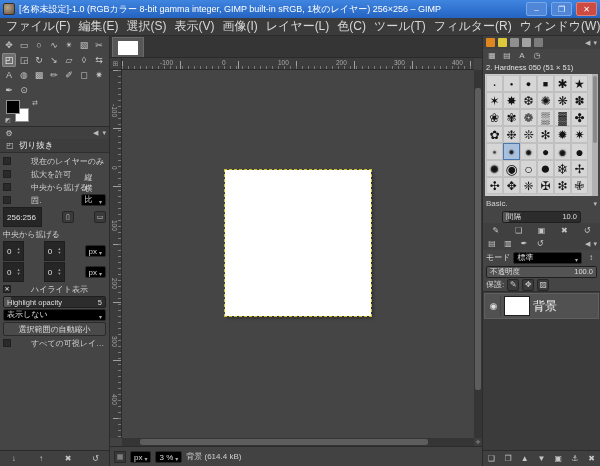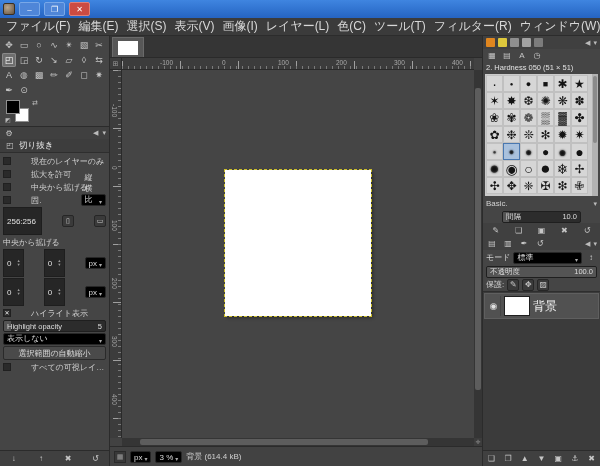--- a/index.html
+++ b/index.html
@@ -34,21 +34,21 @@
   .tool-options{flex:1;border-top:1px solid #2b2b2b;display:flex;flex-direction:column;min-height:0;overflow:hidden}
   .to-tabs{height:12px;flex:none;display:flex;align-items:center;padding:0 3px;background:#404040;font-size:7px;color:#bbb;gap:4px}
   .spacer{flex:1}
   .to-title{height:14px;flex:none;display:flex;align-items:center;gap:3px;padding:0 4px;font-size:8.5px;color:#ececec;background:#3d3d3d;border-bottom:1px solid #2e2e2e}
   .to-body{flex:1;padding:2px 3px;display:flex;flex-direction:column;gap:1px;min-height:0;overflow:hidden}
   .row{display:flex;align-items:center;gap:20px;min-height:12px;flex:none}
   .cb{width:8px;height:8px;border:1px solid #202020;background:#2a2a2a;display:inline-flex;align-items:center;justify-content:center;font-size:6px;line-height:6px;color:#efefef;flex:none}
   .lbl{font-size:8px;color:#d2d2d2;white-space:nowrap;overflow:hidden;text-overflow:ellipsis}
   .dd{background:#000000;border:1px solid #272727;border-radius:2px;display:flex;align-items:flex-end;gap:2px;padding:0 3px;height:12px;font-size:8px;color:#ddd}
   .dd .arrow{font-size:6px;color:#aaa}
-  .field{background:#262626;border:1px solid #1e1e1e;height:28px;display:flex;align-items:center;padding:0 3px;font-size:8px;color:#e0e0e0}
+  .field{background:#262626;border:1px solid #1e1e1e;height:20px;display:flex;align-items:center;padding:0 3px;font-size:8px;color:#e0e0e0}
   .spin{width:33px;justify-content:space-between}
   .spinarr{display:flex;flex-direction:column;font-size:4.5px;line-height:4.5px;color:#999}
   .grow{flex:1}
   .mini-btn{width:12px;height:12px;flex:none;background:#3a3a3a;border:1px solid #262626;border-radius:2px;display:flex;align-items:center;justify-content:center;font-size:7px;color:#ccc}
   .slider{position:relative;height:12px;flex:none;background:#2c2c2c;border:1px solid #1f1f1f;display:flex;align-items:center;justify-content:space-between;padding:0 3px;font-size:7.5px;color:#ddd;overflow:hidden;border-radius:2px}
   .slider .fill{position:absolute;left:0;top:0;bottom:0;background:#545454}
   .slider span{position:relative;white-space:nowrap}
   .btn{height:14px;flex:none;background:#4a4a4a;border:1px solid #2a2a2a;border-radius:2px;display:flex;align-items:center;justify-content:center;font-size:8px;color:#ddd}
   .dock-footer{height:16px;flex:none;border-top:1px solid #2b2b2b;display:flex;align-items:center;justify-content:space-around;color:#bbb;font-size:9px;background:#404040}
   .ic{display:inline-flex;align-items:center;justify-content:center;min-width:12px;height:12px;font-size:8px;color:#c6c6c6}
@@ -109,20 +109,21 @@
   .layer-name{font-size:12px;color:#eee;white-space:nowrap;overflow:hidden}
   .rd-footer{height:16px;flex:none;border-top:1px solid #2b2b2b;background:#404040;display:flex;align-items:center;justify-content:space-around;font-size:8px;color:#c6c6c6}
 </style>
 </head>
 <body>
 
 <div class="window">
 
   <div class="titlebar">
     <span class="gimp-logo"></span>
+    <span class="title-text">[名称未設定]-1.0 (RGBカラー 8-bit gamma integer, GIMP built-in sRGB, 1枚のレイヤー) 256×256 – GIMP</span>
     <span class="winbtn">–</span>
     <span class="winbtn">❐</span>
     <span class="winbtn close">✕</span>
   </div>
 
   <div class="menubar">
 
   <span class="menu-item">ファイル(F)</span>
       <span class="menu-item">編集(E)</span>
       <span class="menu-item">選択(S)</span>

